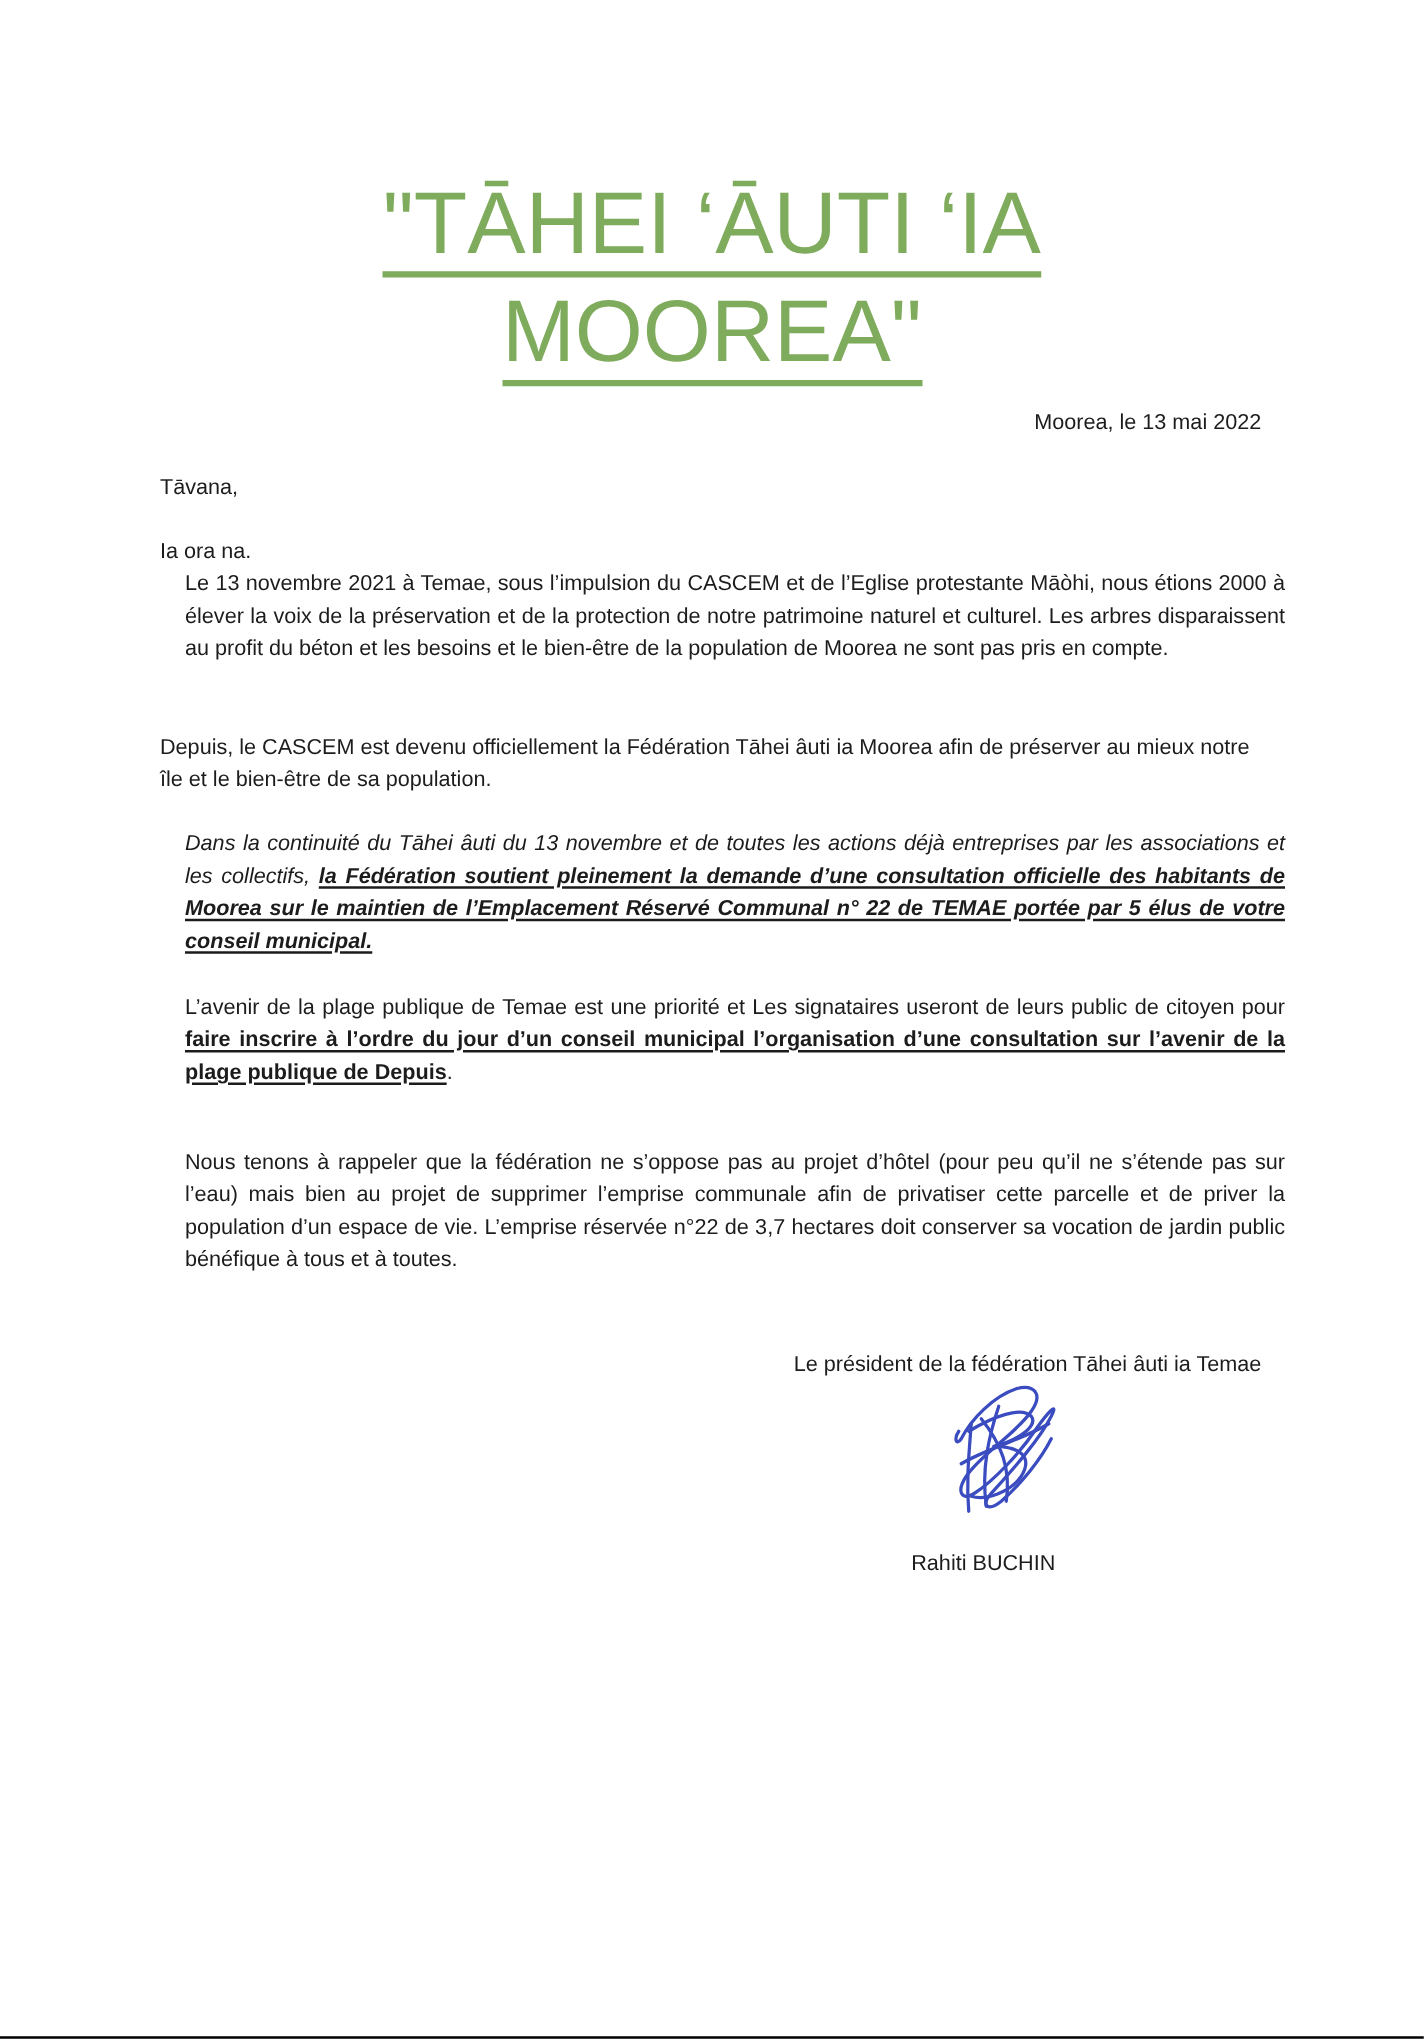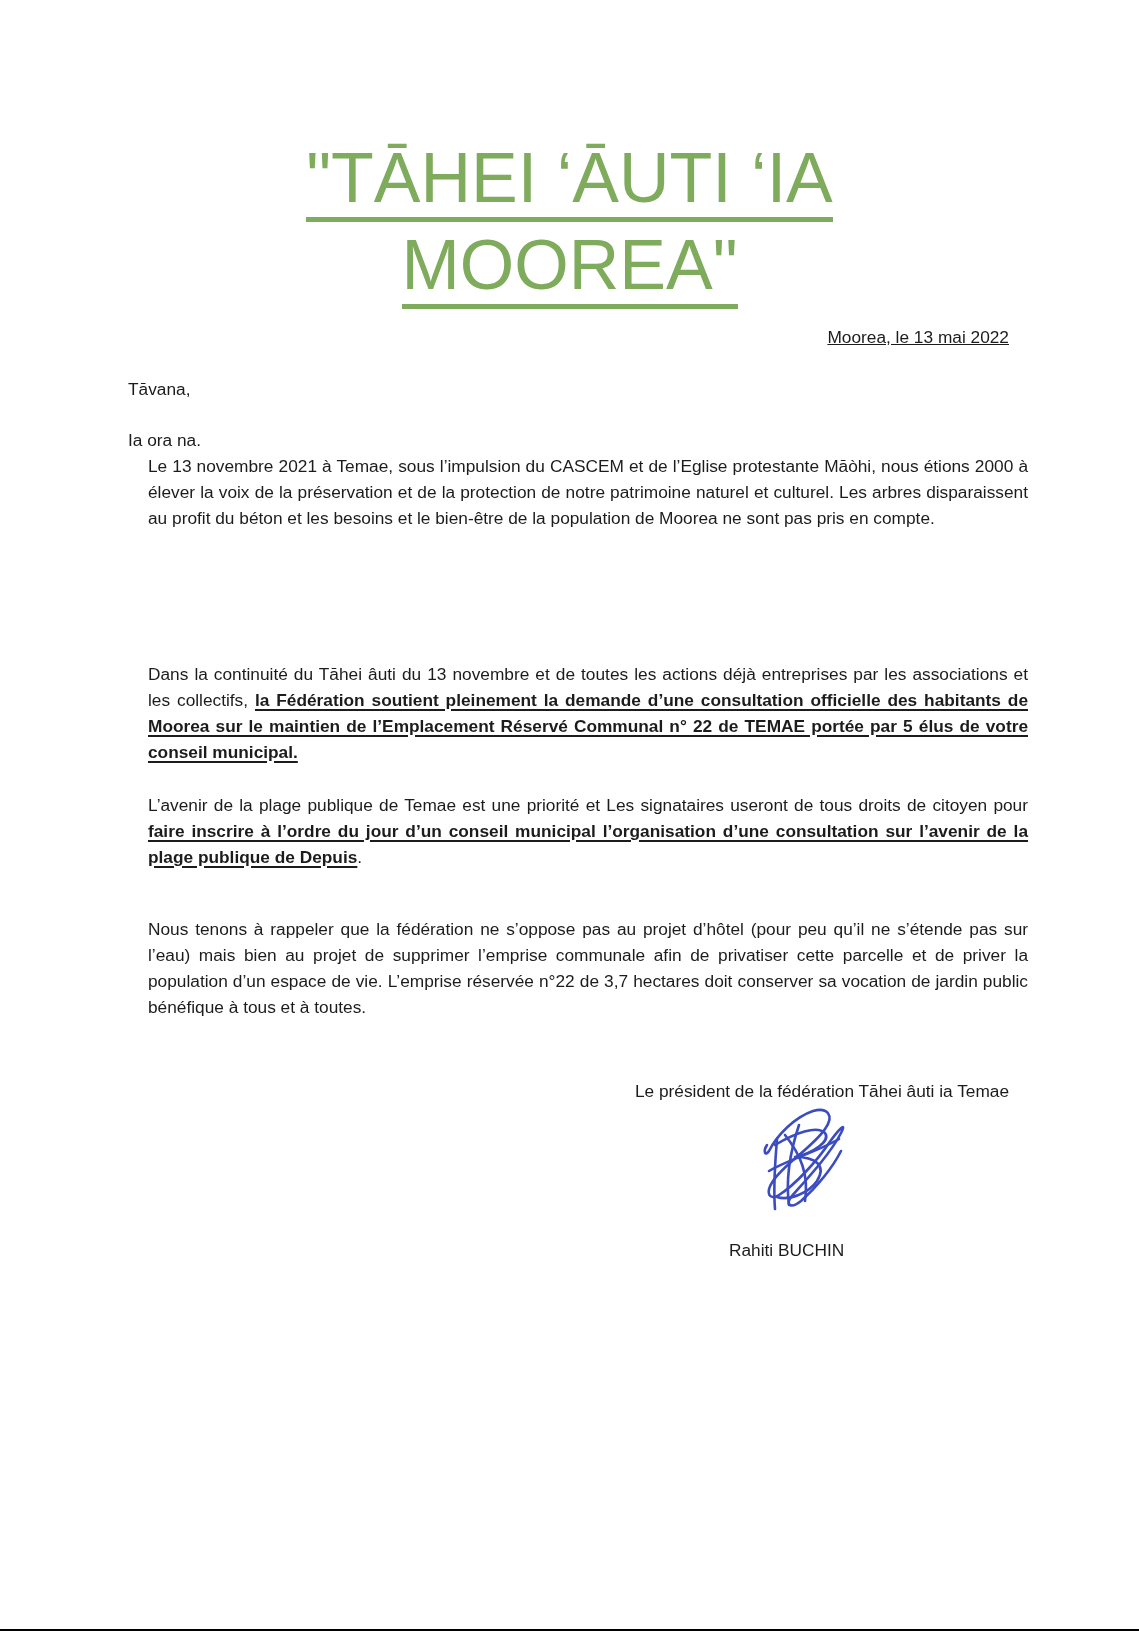--- a/index.html
+++ b/index.html
@@ -56,37 +56,36 @@
       font-family: "Liberation Sans", sans-serif;
       font-size: 17.3px;
       line-height: 26px;
       color: #1c1c1c;
     }
     .date {
       position: absolute;
       right: 130px;
       top: 324px;
       text-align: right;
-      text-decoration: underline;
     }
     .block {
       position: absolute;
       left: 128px;
       width: 880px;
     }
     .justify {
       text-align: justify;
       text-align-last: left;
       margin-left: 20px;
     }
     .salutation { top: 376px; }
     .greeting { top: 427px; }
     .p1 { top: 453px; }
     .p2 { top: 584px; }
-    .p3 { top: 661px; }
+    .p3 { top: 661px; font-style: italic; }
     .p4 { top: 792px; }
     .p5 { top: 916px; }
     .closing { top: 1027px; }
     .signoff {
       position: absolute;
       right: 130px;
       top: 1078px;
       text-align: right;
     }
     .signer {
@@ -120,24 +119,25 @@
   </div>
 
   <div class="body-text date">Moorea, le 13 mai 2022</div>
 
   <p class="body-text block greeting">Ia ora na.</p>
 
   <p class="body-text block salutation">Tāvana,</p>
 
   <p class="body-text block justify p1">Le 13 novembre 2021 à Temae, sous l’impulsion du CASCEM et de l’Eglise protestante Māòhi, nous étions 2000 à élever la voix de la préservation et de la protection de notre patrimoine naturel et culturel. Les arbres disparaissent au profit du béton et les besoins et le bien-être de la population de Moorea ne sont pas pris en compte.</p>
 
+  <p class="body-text block p2">Depuis, le CASCEM est devenu officiellement la Fédération Tāhei âuti ia Moorea  afin de préserver au mieux  notre île et le bien-être de sa population.</p>
 
   <p class="body-text block justify p3"><span>Dans la continuité du Tāhei âuti du 13 novembre et de toutes les actions déjà entreprises par les associations et les collectifs, </span><span class="u-bold">la Fédération soutient pleinement la demande d’une consultation officielle des habitants de Moorea sur le maintien de l’Emplacement Réservé Communal n° 22 de TEMAE portée par 5 élus de votre conseil municipal.</span></p>
 
-  <p class="body-text block justify p4"><span> L’avenir de la plage publique de Temae est une priorité et Les signataires useront de tous droits de citoyen pour </span><span class="u-bold">faire inscrire à l’ordre du jour d’un conseil municipal l’organisation d’une consultation sur l’avenir de la plage publique de Depuis</span><span>.</span></p>
+  <p class="body-text block justify p4"><span> L’avenir de la plage publique de Temae est une priorité et Les signataires useront de leurs public de citoyen pour </span><span class="u-bold">faire inscrire à l’ordre du jour d’un conseil municipal l’organisation d’une consultation sur l’avenir de la plage publique de Depuis</span><span>.</span></p>
 
   <p class="body-text block justify p5">Nous tenons à rappeler que la fédération ne s’oppose pas au projet d’hôtel (pour peu qu’il ne s’étende pas sur l’eau) mais bien au projet de supprimer l’emprise communale afin de privatiser cette parcelle et de priver la population d’un espace de vie. L’emprise réservée n°22 de 3,7 hectares doit conserver sa vocation de jardin public bénéfique à tous et à toutes.</p>
 
 
   <div class="body-text signoff">Le président de la fédération Tāhei âuti ia Temae</div>
 
   <svg class="signature" viewBox="0 0 100 120" xmlns="http://www.w3.org/2000/svg">
     <g fill="none" stroke="#3b4cc0" stroke-width="2.6" stroke-linecap="round" stroke-linejoin="round">
       <path d="M12 40 C 8 46, 10 52, 14 46 C 22 30, 40 12, 58 6 C 72 2, 80 10, 70 24 C 58 42, 30 58, 18 76 C 10 88, 14 96, 24 90 C 40 80, 62 56, 74 38 C 84 24, 92 16, 86 28 C 76 48, 52 74, 36 92 C 30 100, 36 104, 46 96 C 62 82, 78 62, 86 46"></path>
       <path d="M22 34 C 20 60, 18 80, 20 104"></path>

